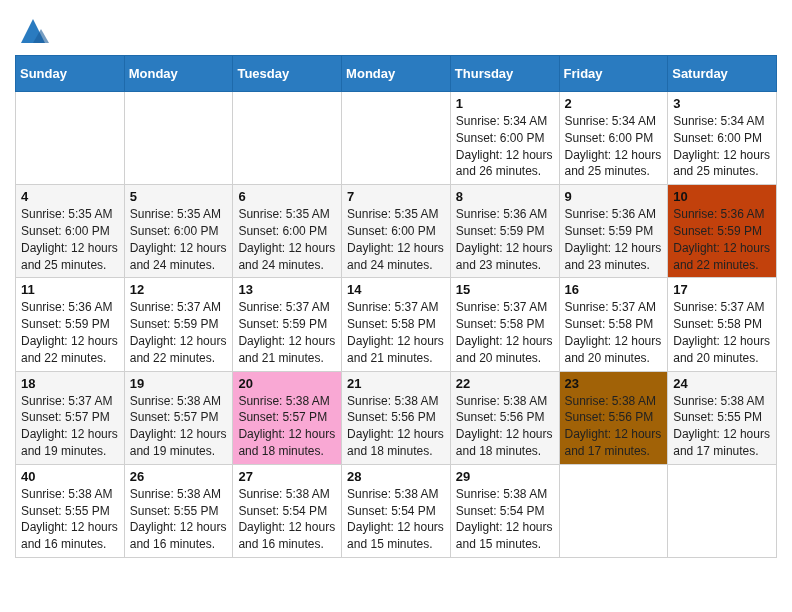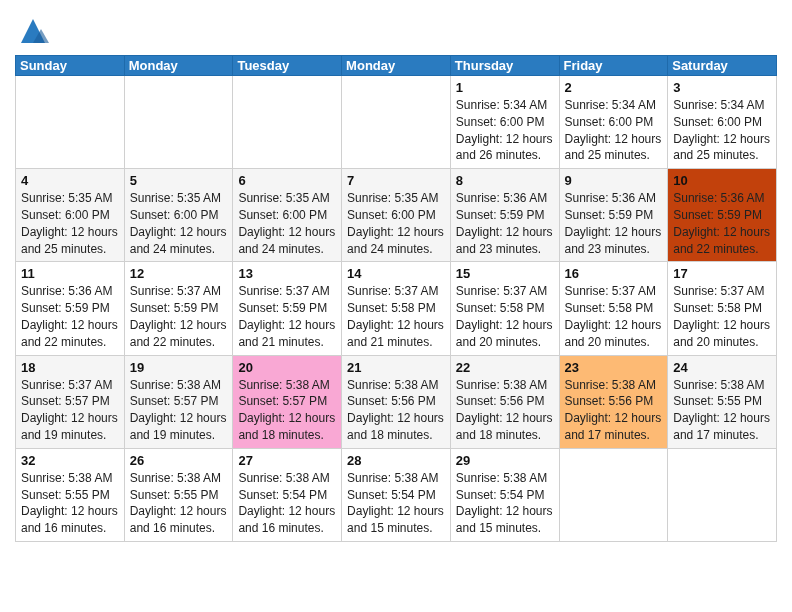--- a/index.html
+++ b/index.html
@@ -52,21 +52,21 @@
     table {
       width: 100%;
       border-collapse: collapse;
       table-layout: fixed;
     }
     thead th {
       background: #2a7bc0;
       color: #fff;
       font-size: 13px;
       font-weight: bold;
-      padding: 2px 4px;
+      padding: 10px 4px;
       text-align: left;
       border: 1px solid #1e6aab;
     }
     tbody td {
       border: 1px solid #d0d0d0;
       vertical-align: top;
       padding: 4px 5px;
       font-size: 10.5px;
       color: #222;
       height: 82px;
@@ -283,38 +283,38 @@
 Daylight: 12 hours
 and 18 minutes.</div>
         </td>
         <td style="background: rgb(245, 245, 245);">
           <div class="day-num">22</div>
           <div class="day-info" style="white-space: pre-line;">Sunrise: 5:38 AM
 Sunset: 5:56 PM
 Daylight: 12 hours
 and 18 minutes.</div>
         </td>
-        <td style="background: #fdba74;">
+        <td style="background: #a16207;">
           <div class="day-num">23</div>
           <div class="day-info" style="white-space: pre-line;">Sunrise: 5:38 AM
 Sunset: 5:56 PM
 Daylight: 12 hours
 and 17 minutes.</div>
         </td>
         <td style="background: rgb(245, 245, 245);">
           <div class="day-num">24</div>
           <div class="day-info" style="white-space: pre-line;">Sunrise: 5:38 AM
 Sunset: 5:55 PM
 Daylight: 12 hours
 and 17 minutes.</div>
         </td>
       </tr>
       <tr>
         <td>
-          <div class="day-num">32</div>
+          <div class="day-num">40</div>
           <div class="day-info" style="white-space: pre-line;">Sunrise: 5:38 AM
 Sunset: 5:55 PM
 Daylight: 12 hours
 and 16 minutes.</div>
         </td>
         <td>
           <div class="day-num">26</div>
           <div class="day-info" style="white-space: pre-line;">Sunrise: 5:38 AM
 Sunset: 5:55 PM
 Daylight: 12 hours

